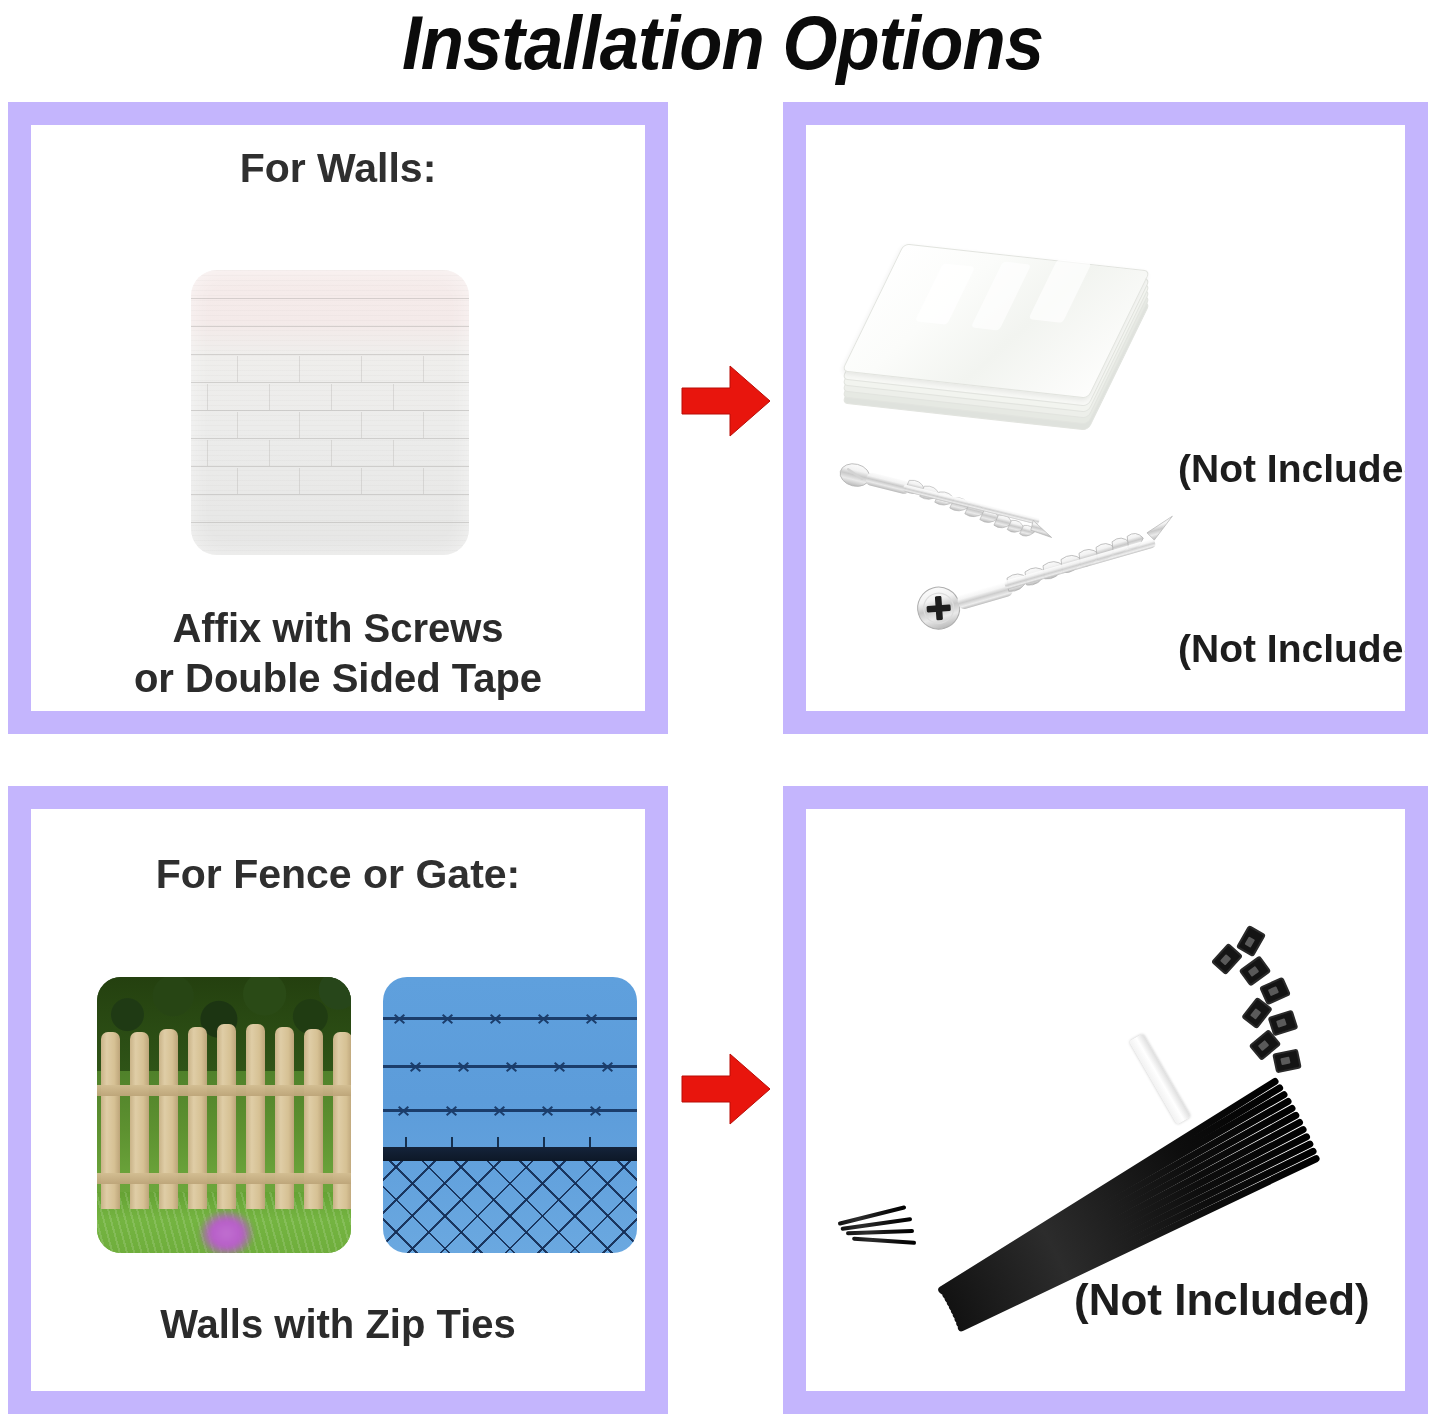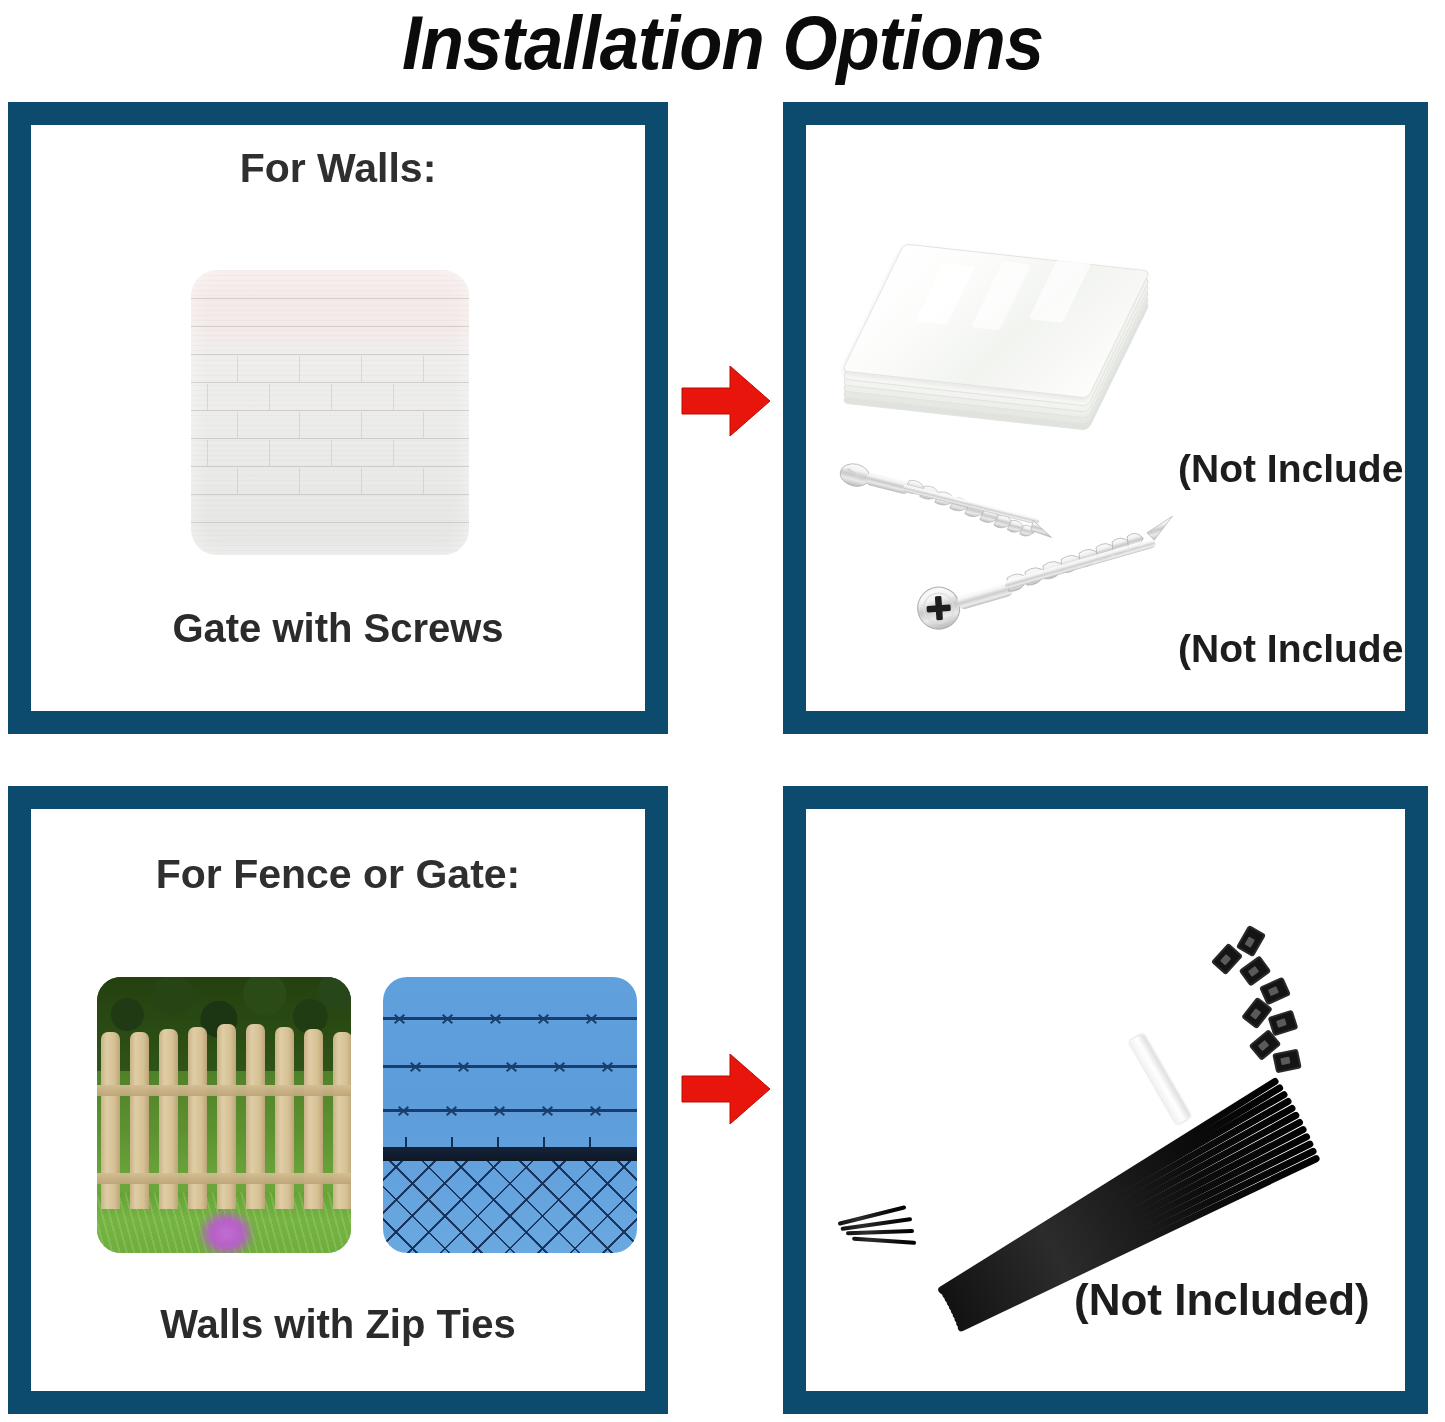--- a/index.html
+++ b/index.html
@@ -12,21 +12,21 @@
   .title{
     position:absolute;left:0;top:-4px;width:1445px;height:92px;
     display:flex;align-items:center;justify-content:center;
     font-size:76px;font-weight:bold;font-style:italic;
     color:#0b0b0b;letter-spacing:-1px;
     transform:scaleX(0.93);transform-origin:center center;
     white-space:nowrap;
   }
   
   .panel{
-    position:absolute;background:#0c4a6e;box-sizing:border-box;
+    position:absolute;background:#c4b5fd;box-sizing:border-box;
   }
   .panel-inner{
     position:absolute;background:#fff;overflow:hidden;
   }
   #panel-tl{left:8px;  top:102px; width:660px; height:632px;}
   #panel-tl .panel-inner{left:23px;top:23px;width:614px;height:586px;}
   #panel-tr{left:783px;top:102px; width:645px; height:632px;}
   #panel-tr .panel-inner{left:23px;top:23px;width:599px;height:586px;}
   #panel-bl{left:8px;  top:786px; width:660px; height:628px;padding-left:44px;}
   #panel-bl .panel-inner{left:23px;top:23px;width:614px;height:582px;}
@@ -243,21 +243,22 @@
       <div class="brick-v" style="left:78px;top:170px;"></div>
       <div class="brick-v" style="left:140px;top:170px;"></div>
       <div class="brick-v" style="left:202px;top:170px;"></div>
       <div class="brick-v" style="left:46px;top:198px;"></div>
       <div class="brick-v" style="left:108px;top:198px;"></div>
       <div class="brick-v" style="left:170px;top:198px;"></div>
       <div class="brick-v" style="left:232px;top:198px;"></div>
     </div>
 
     <div class="caption" style="top:478px;">
-      <div>Gate with Screws</div>
+      <div>Affix with Screws</div>
+      <div>or Double Sided Tape</div>
     </div>
 
   </div>
 </div>
 
 <div class="panel" id="panel-tr">
   <div class="panel-inner">
 
     <div class="tape-stack">
       <div class="sheet s1"></div>

